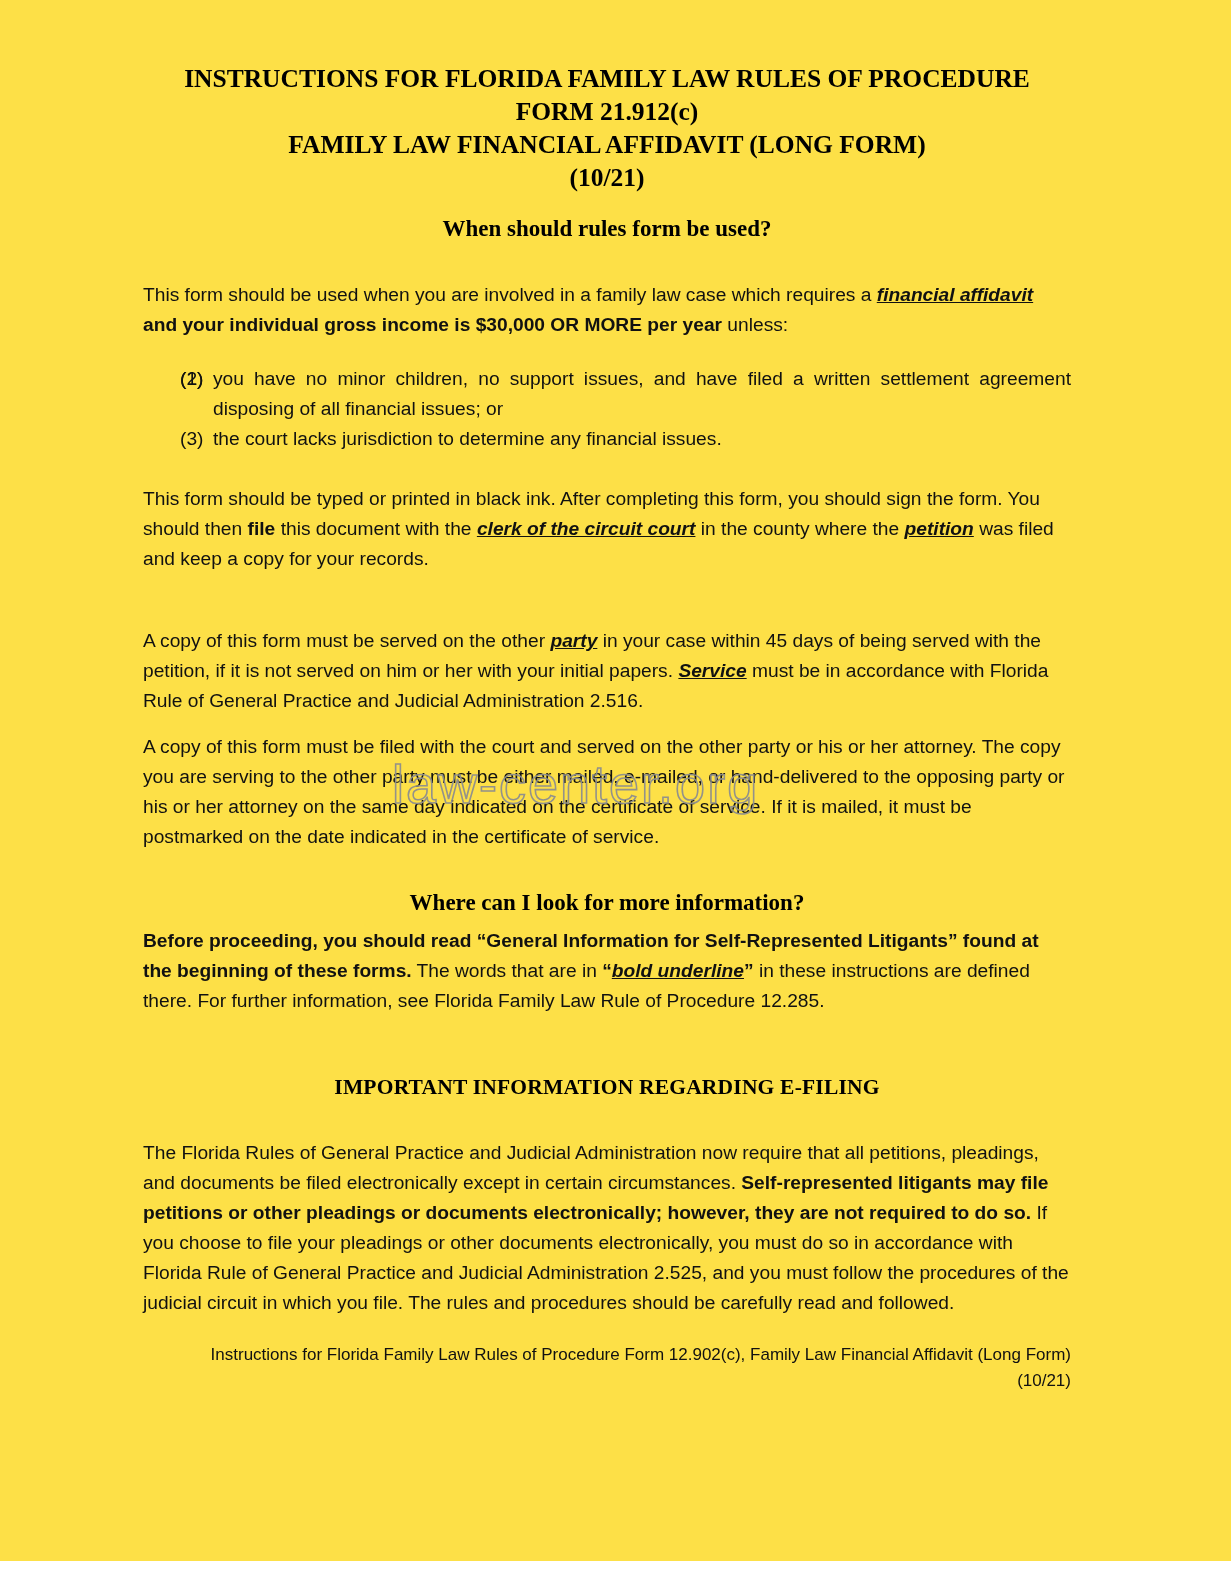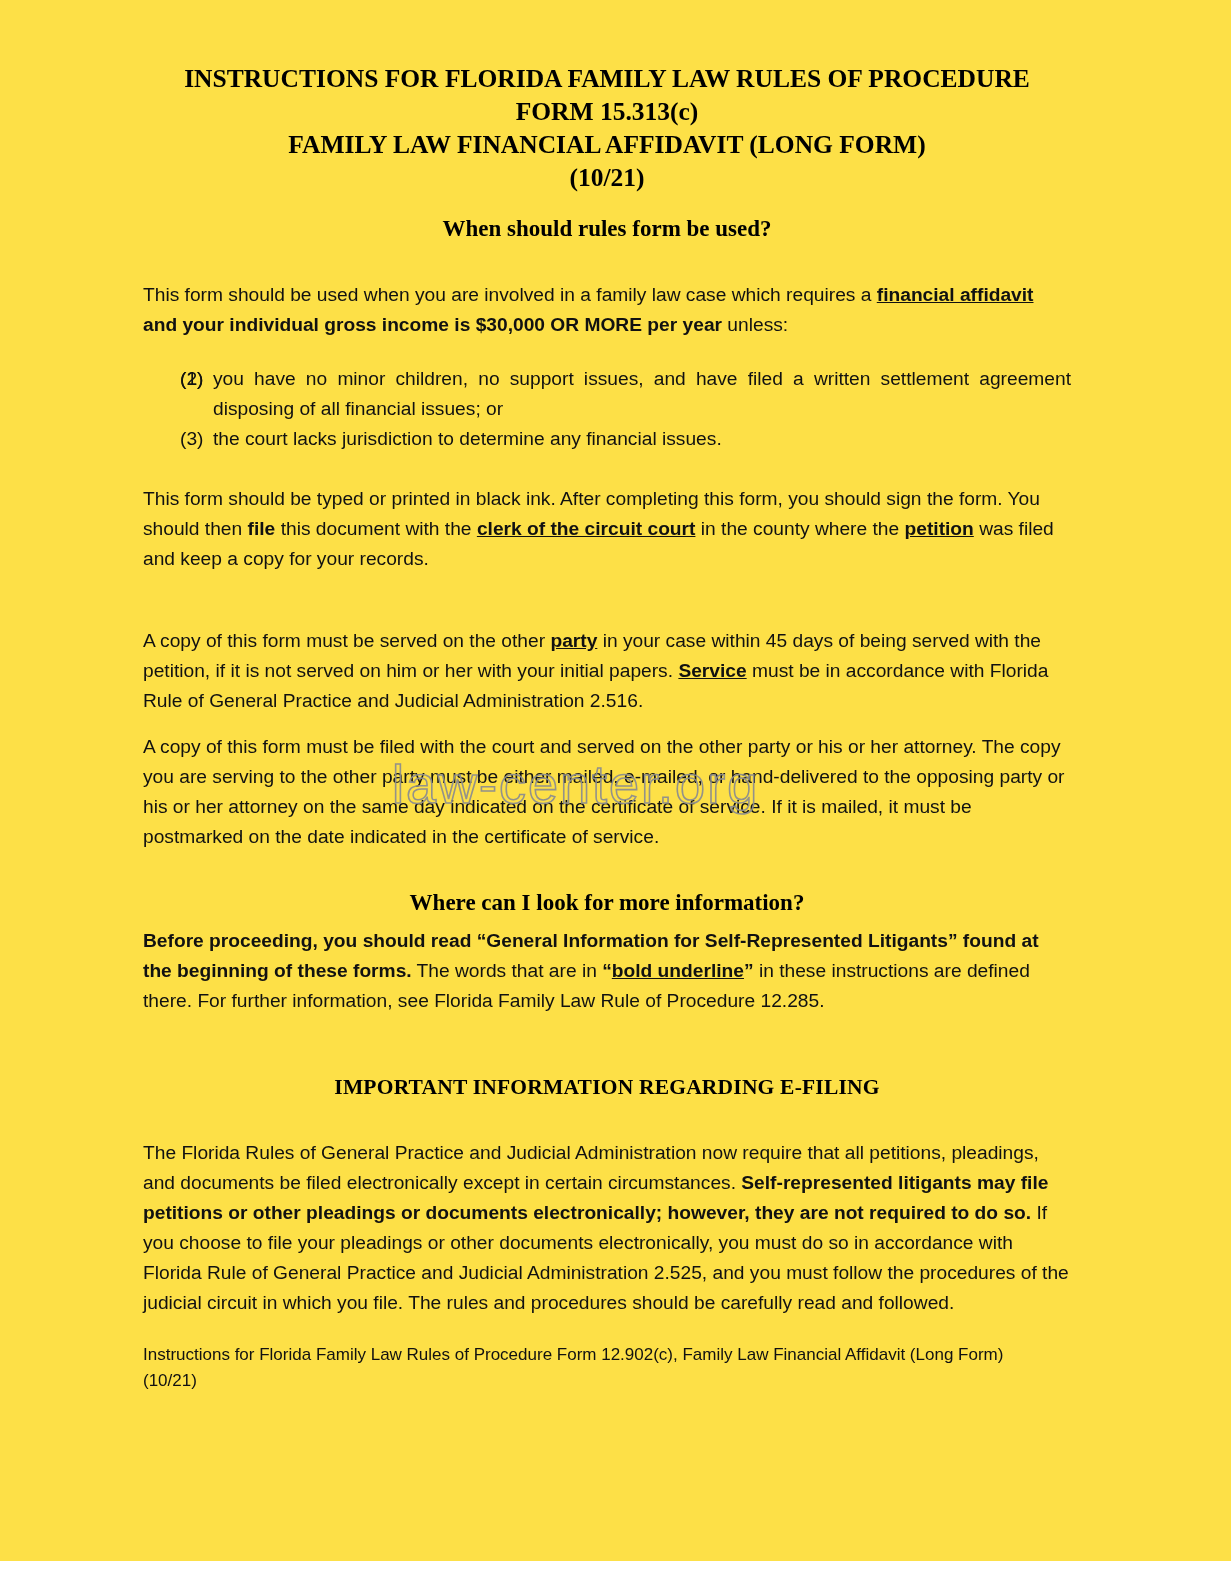--- a/index.html
+++ b/index.html
@@ -63,22 +63,23 @@
     color: #111;
     margin: 0;
     text-align: left;
   }
   .footer-text {
     font-family: "Liberation Sans", "DejaVu Sans", sans-serif;
     font-size: 17px;
     line-height: 26px;
     color: #111;
     margin: 0;
-  }
-  .bu { font-weight: bold; text-decoration: underline; }
+    text-align: right;
+  }
+  .bu { font-weight: bold; text-decoration: underline; font-style: italic; }
   .b  { font-weight: bold; }
 
   
   .num-list {
     list-style: none;
     margin: 0;
     padding: 0;
   }
   .num-list li {
     position: relative;
@@ -127,21 +128,21 @@
 <body>
 
 <div class="page">
 
   <div class="content">
 
     <div class="sp-62"></div>
 
     <div class="doc-title">
       <span class="line">INSTRUCTIONS FOR FLORIDA FAMILY LAW RULES OF PROCEDURE</span>
-      <span class="line">FORM 15.313(c)</span>
+      <span class="line">FORM 21.912(c)</span>
       <span class="line">FAMILY LAW FINANCIAL AFFIDAVIT (LONG FORM)</span>
       <span class="line">(10/21)</span>
     </div>
 
     <div class="sp-20"></div>
 
     <div class="section-heading">When should rules form be used?</div>
 
     <div class="sp-36"></div>
 

